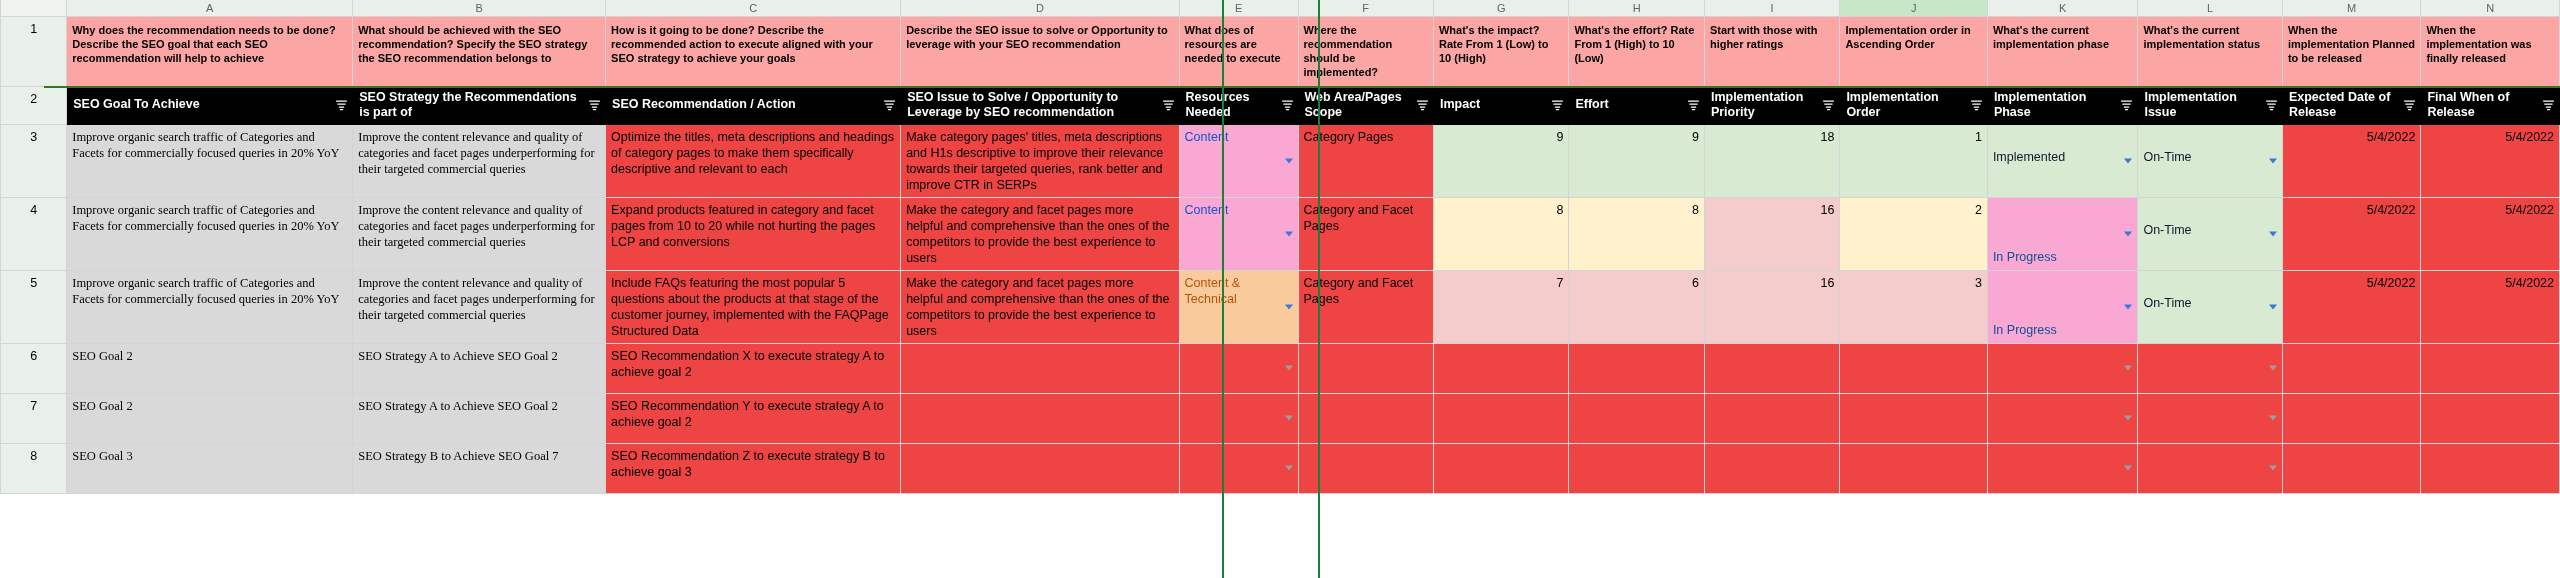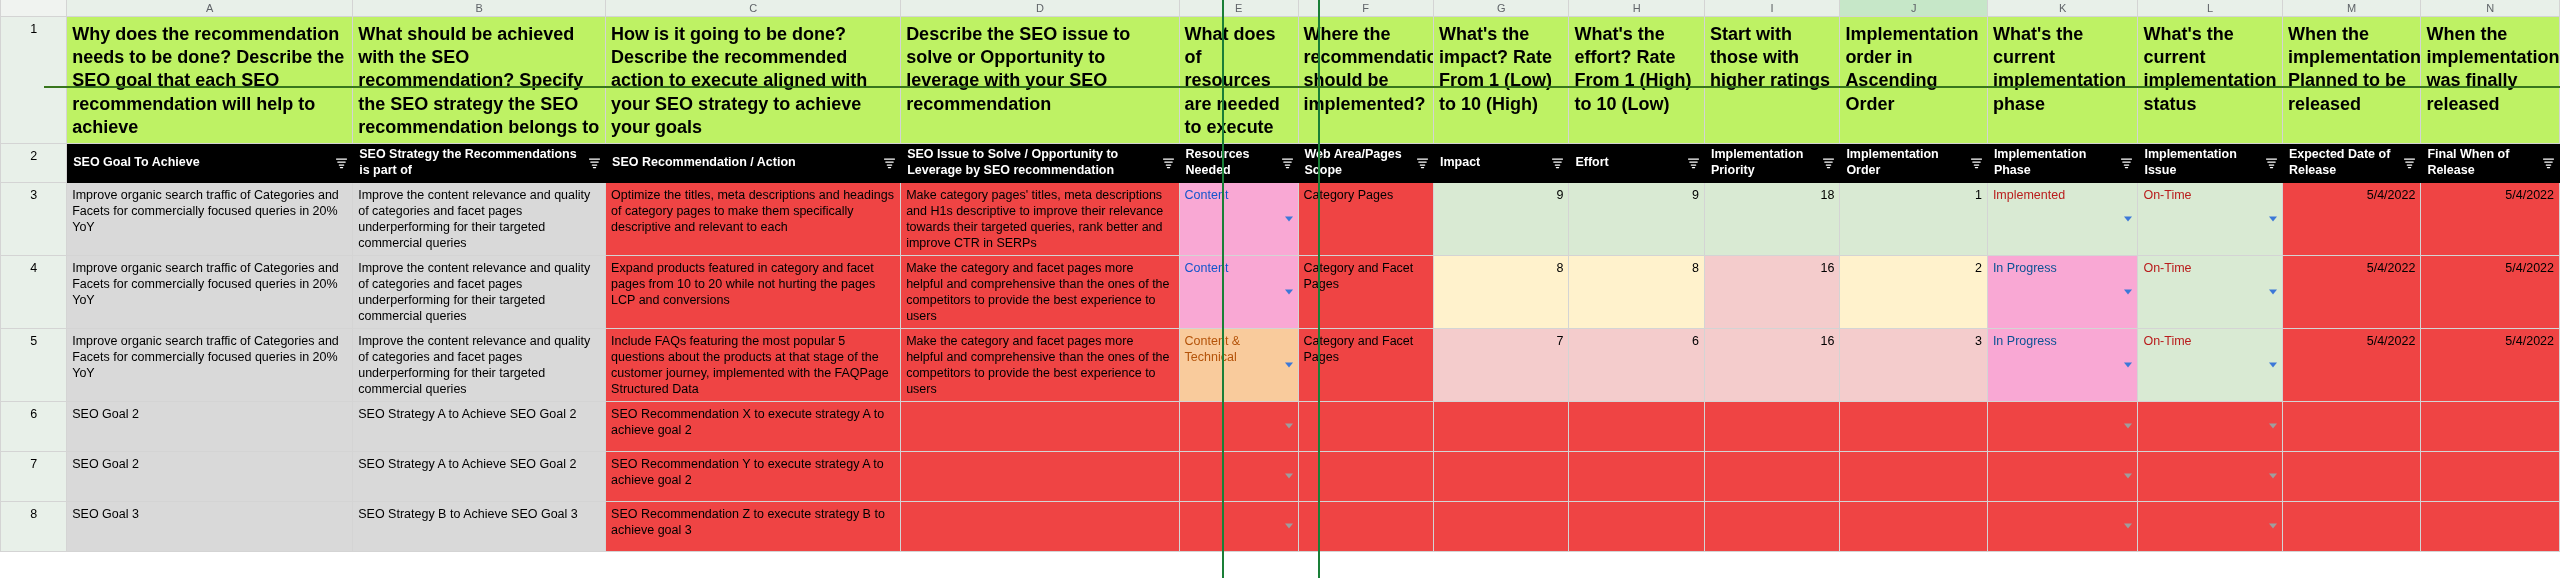--- a/index.html
+++ b/index.html
@@ -55,23 +55,23 @@
     color: #5f6368;
     font-size: 11px;
     text-align: center;
     vertical-align: middle;
     padding: 0;
     border: 1px solid #d4d4d4;
   }
 
   
   tr.r-help td.cell {
-    background: #bef264;
+    background: #fca5a5;
     font-weight: bold;
-    font-size: 18px;
+    font-size: 11px;
     line-height: 1.3;
     vertical-align: top;
     padding-top: 6px;
   }
   tr.r-help { height: 70px; }
 
   
   tr.r-filter { height: 37px; }
   tr.r-filter td.cell {
     background: #000000;
@@ -88,21 +88,21 @@
     position: absolute;
     right: 4px;
     top: 50%;
     transform: translateY(-50%);
     width: 13px; height: 13px;
     display: block;
   }
 
   
   tr.r-data { height: 50px; }
-  td.c-gray   { background: #d9d9d9; }
+  td.c-gray   { background: #d9d9d9; font-family: Liberation Serif, serif; }
   td.c-white  { background: #ef4444; }
   td.c-bold   { font-weight: bold; }
   td.c-green  { background: #d9ead3; }
   td.c-yellow { background: #fff2cc; }
   td.c-red    { background: #f4cccc; }
   td.c-blue   { background: #f9a8d4; }
   td.c-orange { background: #f9cb9c; }
   td.num { text-align: right; vertical-align: middle; }
   td.mid { vertical-align: middle; }
 
@@ -113,22 +113,22 @@
     position: absolute;
     right: 5px; top: 50%;
     transform: translateY(-50%);
     width: 0; height: 0;
     border-left: 4.5px solid transparent;
     border-right: 4.5px solid transparent;
     border-top: 5px solid #3c78d8;
   }
   td.dd.empty .caret { border-top-color: #9e9e9e; }
   .t-blue   { color: #1155cc; }
-  .t-green  { color: #b91c1c; }
-  .t-dark   { color: #0b5394; }
+  .t-green  { color: #0f172a; margin-top: 20px; }
+  .t-dark   { color: #0b5394; margin-top: 47px; }
   .t-orange { color: #b45309; }
   .t-black  { color: #000; }
 
   
   .sel-border {
     position: absolute;
     border-left: 2px solid #1a7f37;
     border-right: 2px solid #1a7f37;
     pointer-events: none;
   }
@@ -372,21 +372,21 @@
           <td class="dd c-white empty">
             <span class="dd-text t-black"></span>
             <span class="caret"></span>
           </td>
           <td class="num c-white"></td>
           <td class="num c-white"></td>
         </tr>
         <tr class="r-data">
           <td class="rowhdr">8</td>
           <td class="c-gray">SEO Goal 3</td>
-          <td class="c-gray">SEO Strategy B to Achieve SEO Goal 3</td>
+          <td class="c-gray">SEO Strategy B to Achieve SEO Goal 7</td>
           <td class="c-white c-bold">SEO Recommendation Z to execute strategy B to achieve goal 3</td>
           <td class="c-white"></td>
           <td class="dd c-white empty">
             <span class="dd-text t-black"></span>
             <span class="caret"></span>
           </td>
           <td class="c-white mid"></td>
           <td class="num c-white"></td>
           <td class="num c-white"></td>
           <td class="num c-white"></td>

